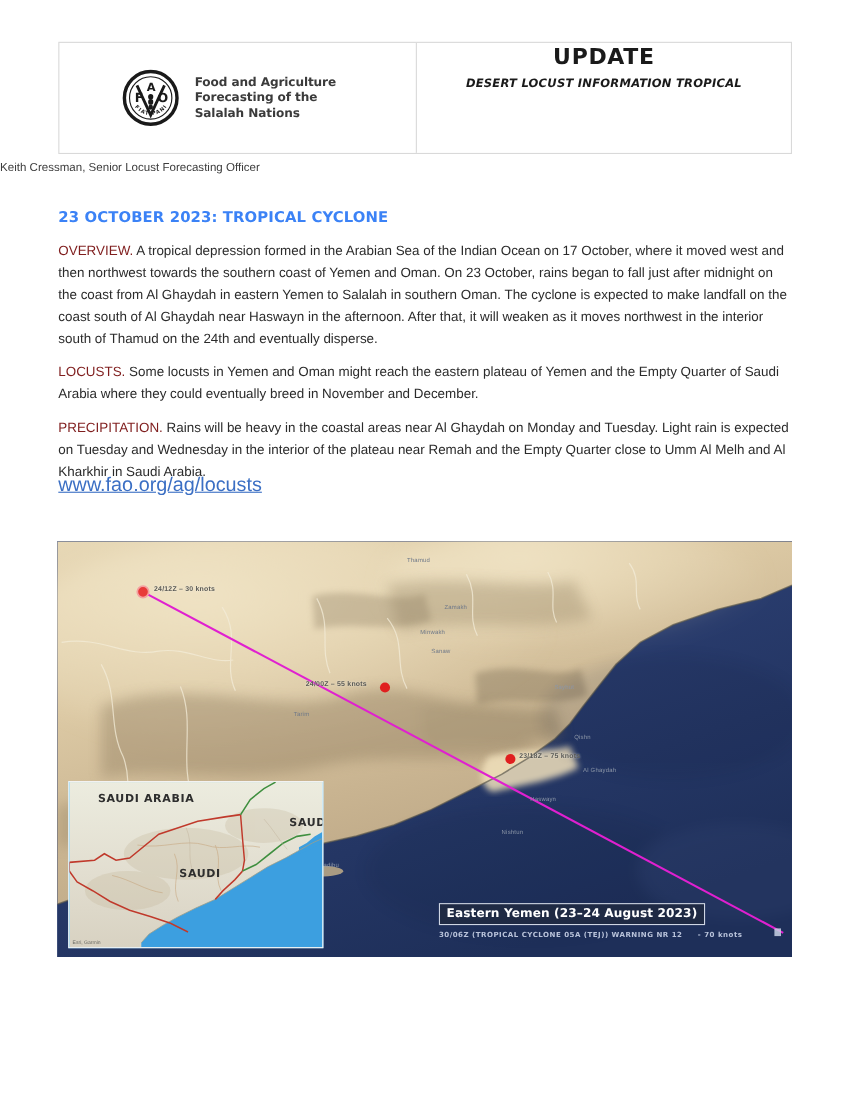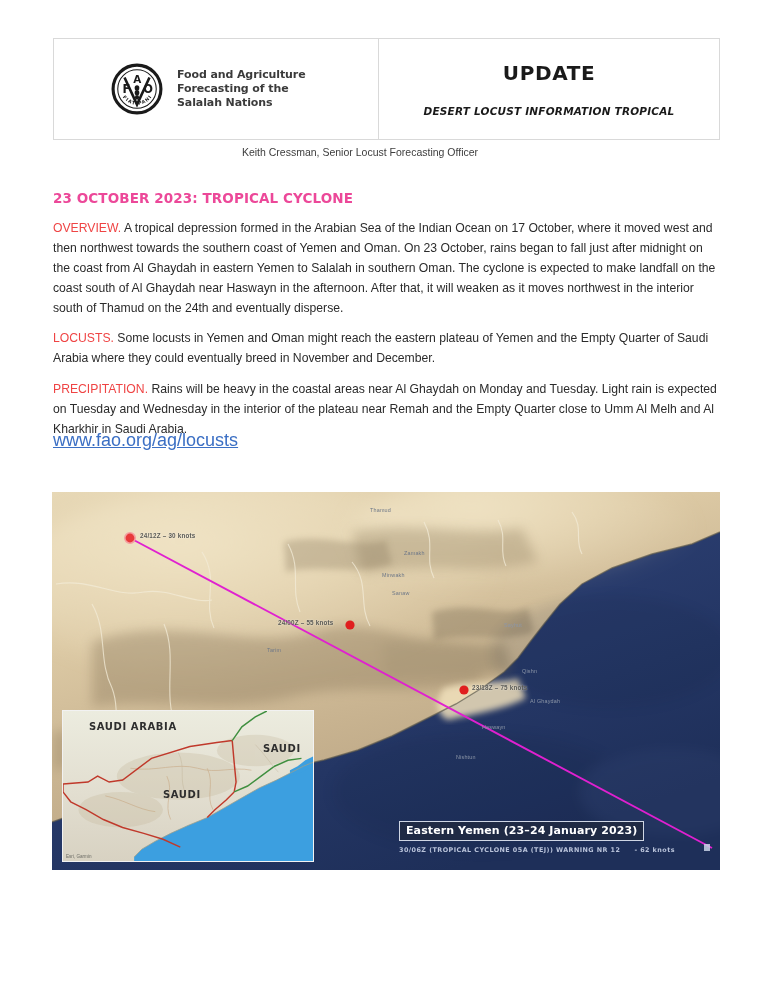--- a/index.html
+++ b/index.html
@@ -44,73 +44,72 @@
     font-size: 11px;
     line-height: 1.27;
     color: #3b3b3b;
     letter-spacing: -0.1px;
   }
   .header-right {
     flex: 1;
     display: flex;
     flex-direction: column;
     align-items: center;
-    justify-content: center;
-    gap: 20px;
+    gap: 7px;
   }
   .update-title {
     font-family: "DejaVu Sans", sans-serif;
     font-weight: bold;
     font-size: 20px;
     letter-spacing: 0.6px;
     color: #1a1a1a;
   }
   .update-sub {
     font-family: "DejaVu Sans", sans-serif;
     font-weight: bold;
     font-style: italic;
     font-size: 10.5px;
     letter-spacing: 0.2px;
     color: #1a1a1a;
   }
   .byline {
     position: absolute;
     left: 0; right: 50px;
     top: 146px;
-    text-align: center;
+    text-align: left;
     font-size: 10.5px;
     color: #3d3d3d;
   }
 
   
   .doc-title {
     position: absolute;
     left: 53px;
     top: 190px;
     font-family: "DejaVu Sans", sans-serif;
     font-weight: bold;
     font-size: 13.5px;
     letter-spacing: 0.1px;
-    color: #ec4899;
+    color: #3b82f6;
   }
   .content {
     position: absolute;
     left: 53px;
     top: 219px;
     width: 667px;
   }
   .para {
     font-size: 12.2px;
     line-height: 1.63;
     color: #2b2b2b;
     margin: 0 0 11px 0;
     text-align: left;
   }
   .lead {
-    color: #ef4444;
+    color: #7f1d1d;
     font-weight: normal;
     text-align: center;
   }
   .doc-link {
     position: absolute;
     left: 53px;
     top: 430px;
     font-size: 18px;
     color: #3b6fc4;
     text-decoration: underline;
@@ -126,21 +125,21 @@
     overflow: hidden;
     background: #2b3f72;
   }
   .map-svg { display: block; width: 100%; height: 100%; }
 
   
   .inset {
     position: absolute;
     left: 10px;
     bottom: 8px;
-    width: 252px;
+    width: 232px;
     height: 152px;
     border: 1px solid #f2f2f2;
     overflow: hidden;
     box-sizing: border-box;
     background: #7dd3fc;
   }
   .inset-svg { display: block; width: 100%; height: 100%; }
 
   
   .map-caption {
@@ -401,18 +400,18 @@
         <path d="M120,42 C128,58 120,70 128,84"></path>
       </g>
     </svg>
     <div class="inset-country" style="left:26px; top:10px; font-size:10px;">SAUDI ARABIA</div>
     <div class="inset-country" style="left:200px; top:32px; font-size:10px;">SAUDI</div>
     <div class="inset-country" style="left:100px; top:78px; font-size:10px;">SAUDI</div>
     <div class="attrib">Esri, Garmin</div>
   </div>
 
   <div class="map-caption">
-    <div class="caption-title">Eastern Yemen (23–24 January 2023)</div>
+    <div class="caption-title">Eastern Yemen (23–24 August 2023)</div>
     <div class="caption-sub">
-      <span>30/06Z (TROPICAL CYCLONE 05A (TEJ)) WARNING NR 12</span><span class="knots">- 62 knots</span>
+      <span>30/06Z (TROPICAL CYCLONE 05A (TEJ)) WARNING NR 12</span><span class="knots">- 70 knots</span>
     </div>
   </div>
 </div>
 
 </body></html>

